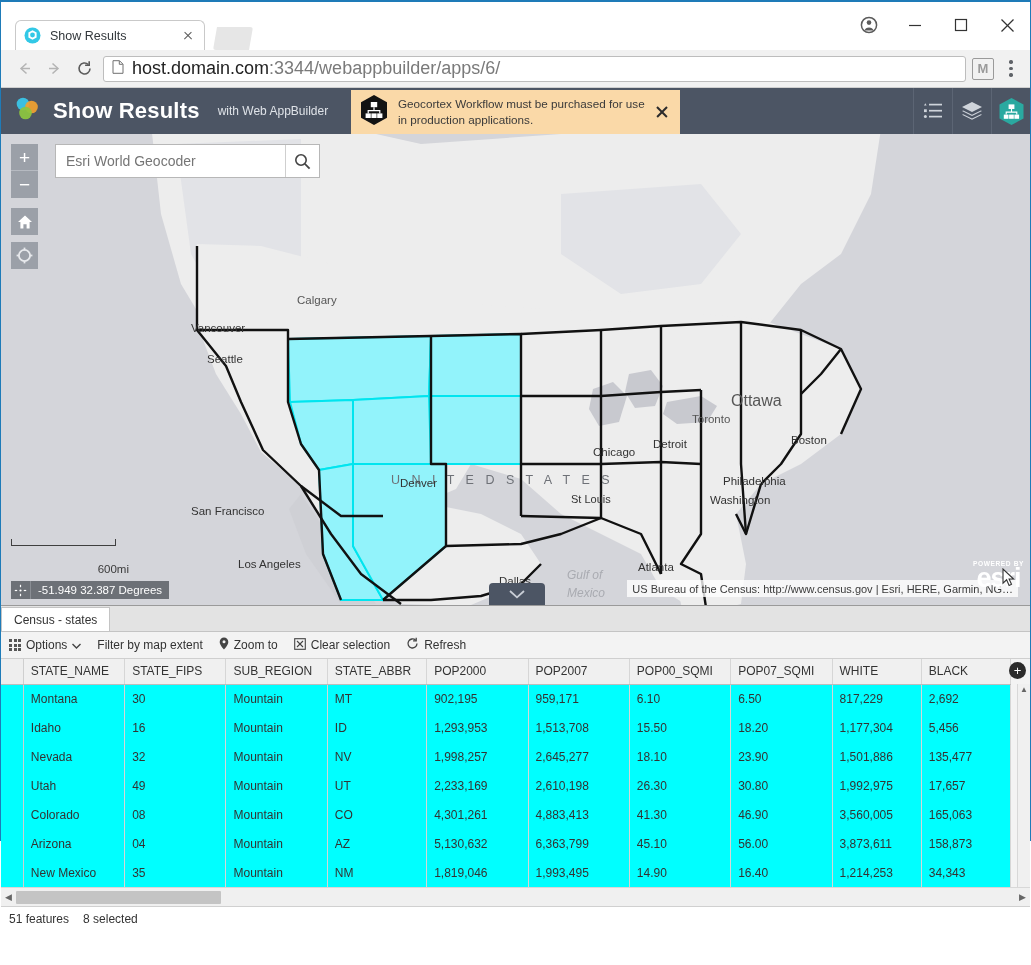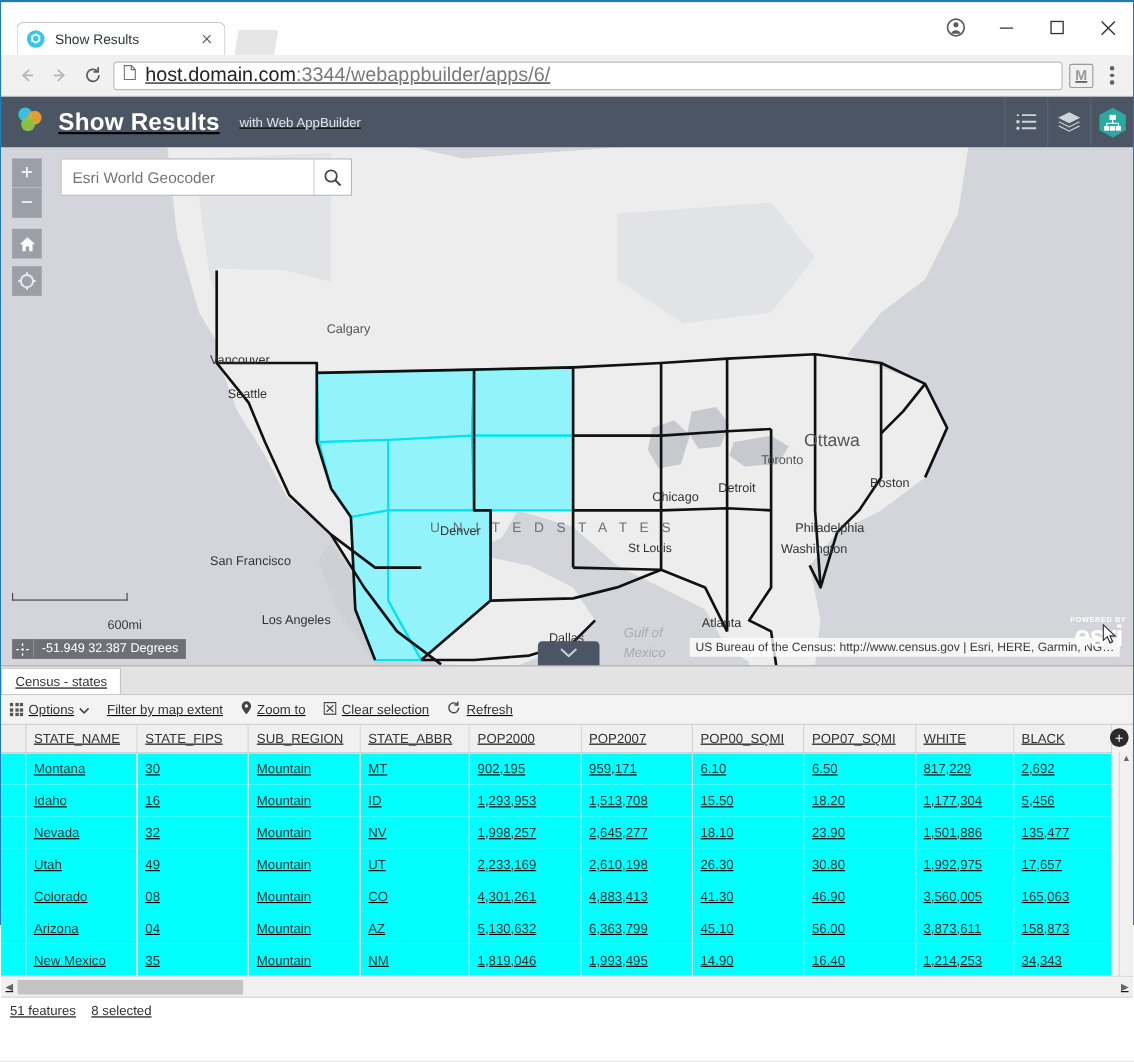--- a/index.html
+++ b/index.html
@@ -1,22 +1,22 @@
 <!DOCTYPE html>
 <html><head>
 <meta charset="utf-8">
 <style>
   * { box-sizing: border-box; margin: 0; padding: 0; }
   html, body {
     width: 1031px; height: 965px;
     font-family: "Liberation Sans", sans-serif;
     background: #fff; overflow: hidden;
   }
-  #app { position: relative; width: 1031px; height: 841px; background:#a3a3a3;
-         border:1px solid #1e7bb8; border-top:2px solid #1e7bb8;text-decoration:underline; }
+  #app { position: relative; width: 1031px; height: 841px; background:#3b82f6;
+         border:1px solid #1e7bb8; border-top:2px solid #1e7bb8; }
 
   
   .chrome-tabstrip { position:relative; height:48px; background:#fff; }
   .tab { position:absolute; left:14px; top:18px; width:190px; height:30px;
          background:#fff; border:1px solid #c9c9c9; border-bottom:none;
          border-radius:6px 6px 0 0; display:flex; align-items:center; padding:0 8px; }
   .tab-favicon { width:17px; height:17px; flex:none; margin-right:9px; }
   .tab-title { font-size:12.5px; color:#32373b; white-space:nowrap; overflow:hidden; flex:1; }
   .tab-close { width:16px; height:16px; position:relative; cursor:default; flex:none; }
   .tab-close::before, .tab-close::after {
@@ -226,20 +226,34 @@
     <span class="brand-logo">
       <svg width="30" height="30" viewBox="0 0 30 30">
         <circle cx="11" cy="10" r="6.3" fill="#3bbfe0"></circle>
         <circle cx="19.5" cy="13" r="6.3" fill="#f0a030" opacity=".93"></circle>
         <circle cx="13.5" cy="19" r="6.3" fill="#8dc63f" opacity=".93"></circle>
       </svg>
     </span>
     <span class="brand-title">Show Results</span>
     <span class="brand-sub">with Web AppBuilder</span>
 
+    <div class="notice">
+      <span class="notice-icon">
+        <svg width="30" height="32" viewBox="0 0 30 32">
+          <path d="M15 1 L28 8.2 V23.8 L15 31 L2 23.8 V8.2 Z" fill="#131313"></path>
+          <rect x="11.8" y="8" width="6.4" height="5.2" fill="#fff"></rect>
+          <rect x="6.6" y="19.4" width="5.2" height="4.6" fill="#fff"></rect>
+          <rect x="12.4" y="19.4" width="5.2" height="4.6" fill="#fff"></rect>
+          <rect x="18.2" y="19.4" width="5.2" height="4.6" fill="#fff"></rect>
+          <path d="M15 13.2v3.4M9.2 19.4v-2.8h11.6v2.8" fill="none" stroke="#fff" stroke-width="1.2"></path>
+        </svg>
+      </span>
+      <span class="notice-text">Geocortex Workflow must be purchased for use in production applications.</span>
+      <span class="notice-close"></span>
+    </div>
 
     <div class="hdr-tools">
       <div class="hdr-btn">
         <svg width="22" height="22" viewBox="0 0 22 22">
           <path d="M2 5.5 L4.6 5.5 L3.3 3.2 Z" fill="#cfd4db"></path>
           <rect x="2" y="9.3" width="2.8" height="2.8" fill="#cfd4db"></rect>
           <circle cx="3.4" cy="16.6" r="1.5" fill="#cfd4db"></circle>
           <line x1="7" y1="4.6" x2="20" y2="4.6" stroke="#cfd4db" stroke-width="1.7"></line>
           <line x1="7" y1="10.7" x2="20" y2="10.7" stroke="#cfd4db" stroke-width="1.7"></line>
           <line x1="7" y1="16.6" x2="20" y2="16.6" stroke="#cfd4db" stroke-width="1.7"></line>

